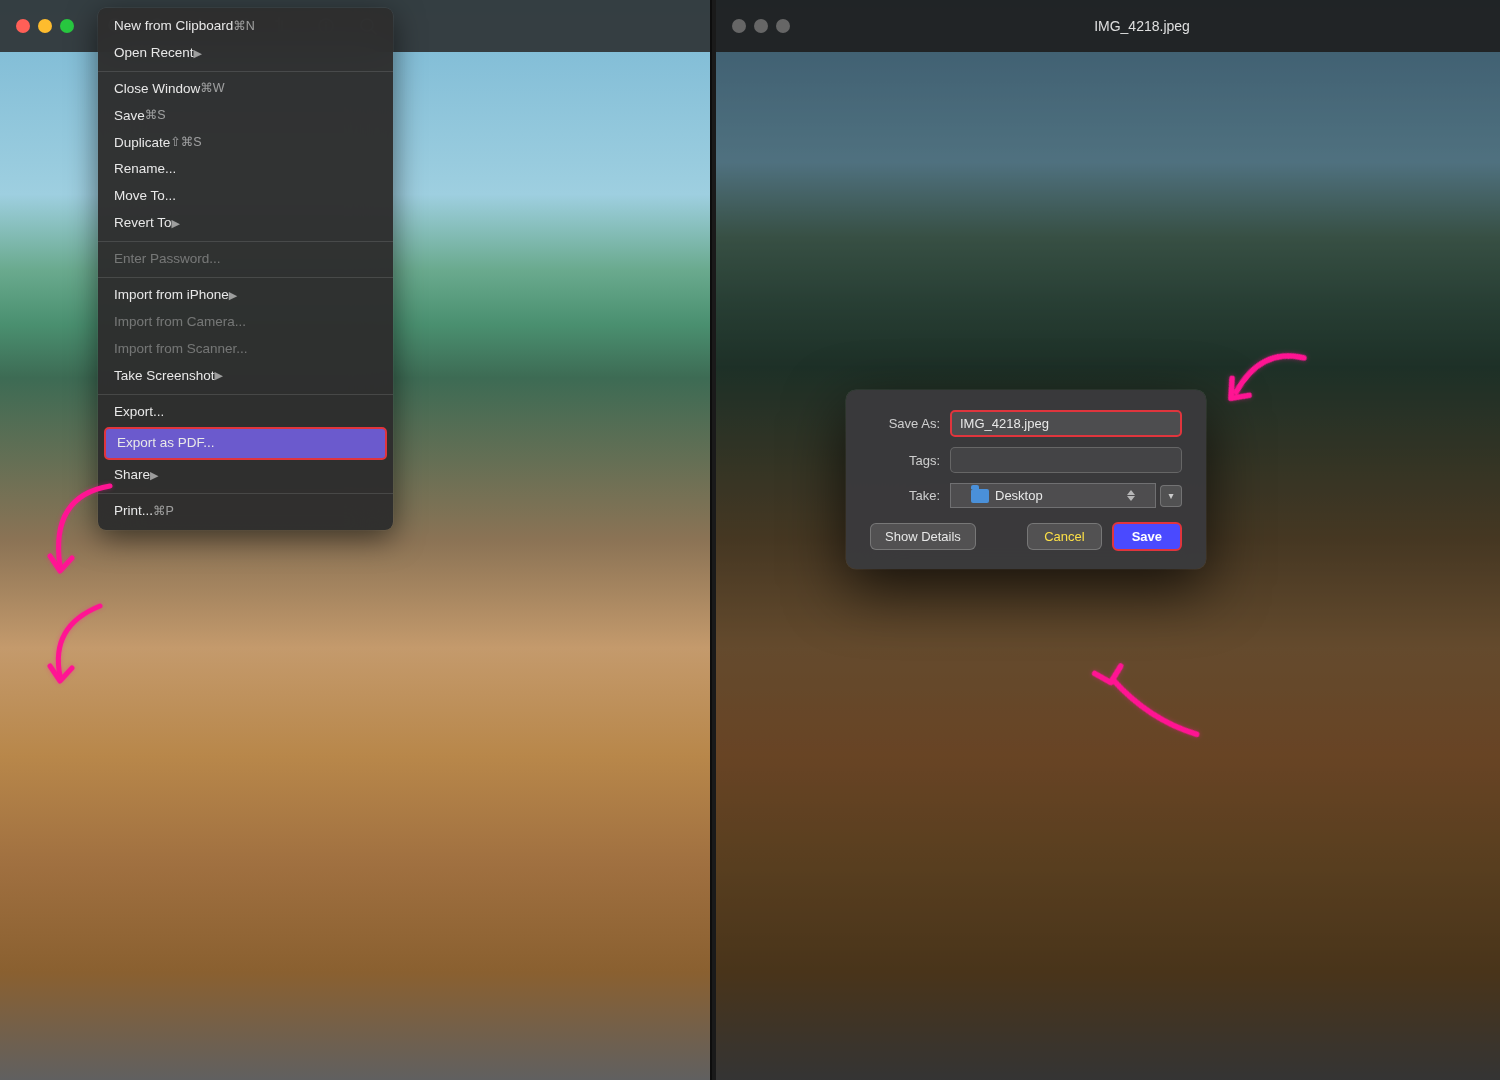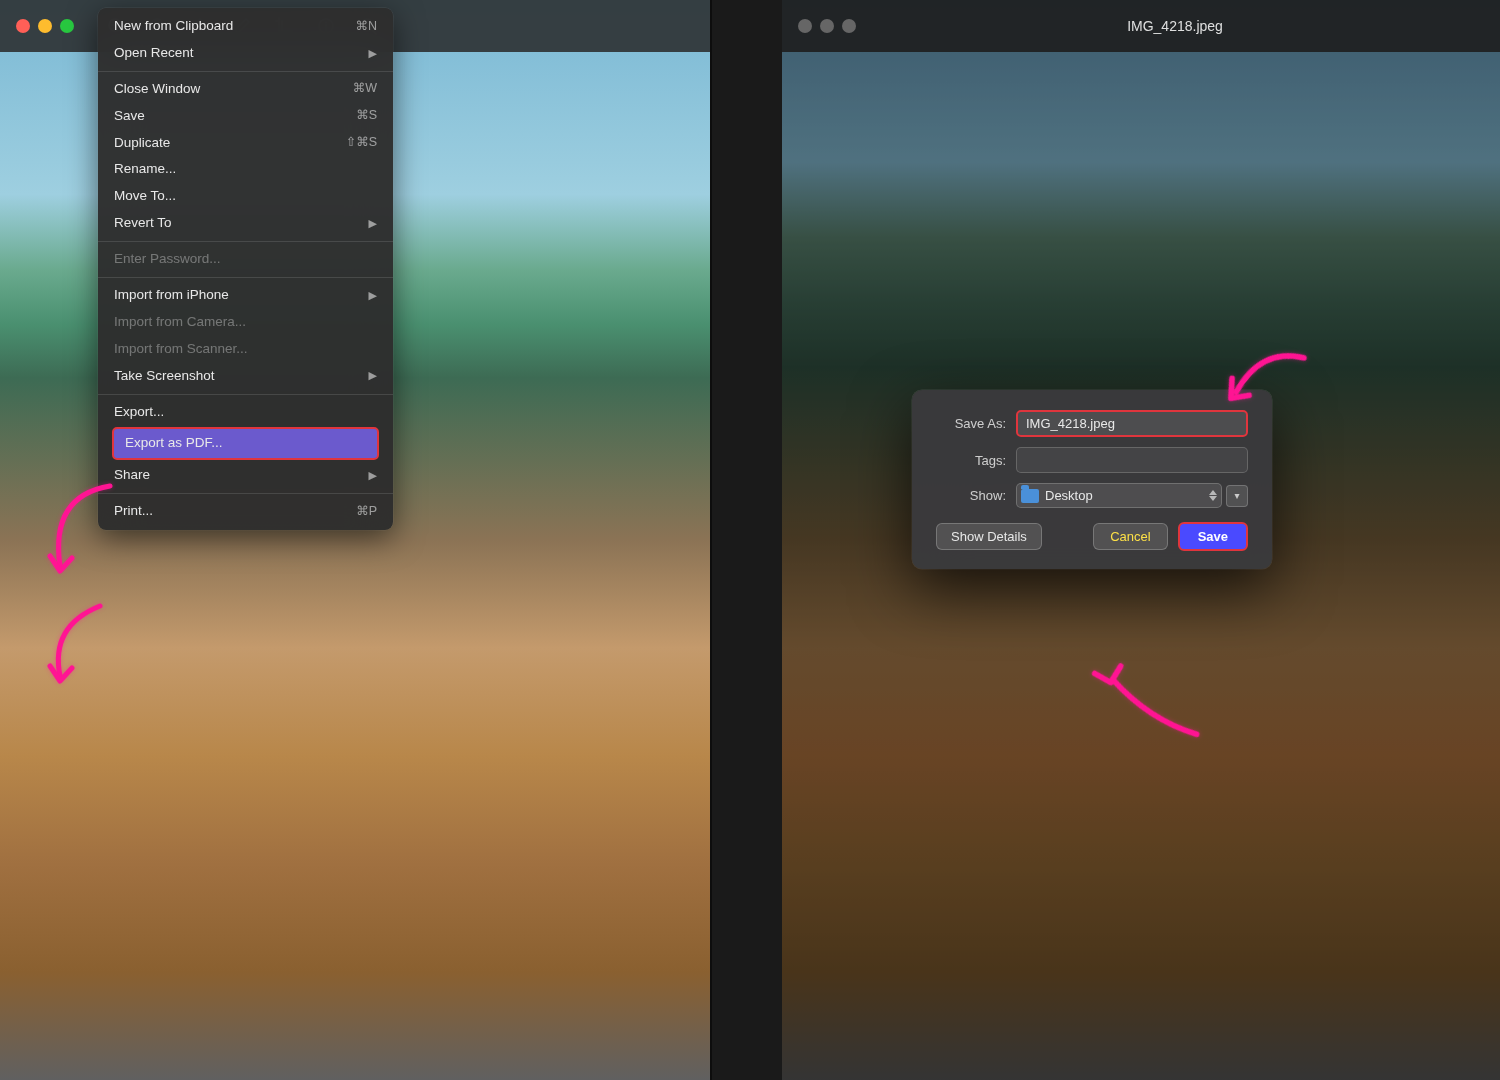--- a/index.html
+++ b/index.html
@@ -90,33 +90,32 @@
       border-radius: 8px;
       box-shadow: 0 8px 30px rgba(0,0,0,0.55), 0 0 0 0.5px rgba(255,255,255,0.12);
       padding: 5px 0;
       z-index: 100;
       backdrop-filter: blur(20px);
     }
 
     .menu-item {
       display: flex;
       align-items: center;
-      justify-content: space-between;
       padding: 4px 16px;
       font-size: 13.5px;
       color: #e8e8e8;
       cursor: default;
       min-height: 24px;
       line-height: 1.4;
     }
 
     .menu-item.highlighted {
       background: #6b5acd;
       border-radius: 5px;
-      margin: 2px 14px;
+      margin: 2px 6px;
       padding: 5px 11px;
       border: 2px solid #e0353d;
       color: #e8e8e8;
     }
 
     .menu-item.disabled {
       color: rgba(232,232,232,0.38);
     }
 
     .menu-shortcut {
@@ -150,21 +149,21 @@
       position: absolute;
       bottom: 380px;
       left: 40px;
       z-index: 200;
     }
 
     
     .right-panel {
       position: absolute;
       right: 0; top: 0;
-      width: 718px;
+      width: 784px;
       height: 1080px;
       overflow: hidden;
     }
 
     .right-bg {
       width: 100%;
       height: 100%;
       background:
         linear-gradient(180deg,
           #5a8aa8 0%, #7aaec4 15%,
@@ -260,22 +259,22 @@
       align-items: center;
       margin-bottom: 14px;
     }
 
     .where-select {
       flex: 1;
       display: flex;
       align-items: center;
       background: rgba(255,255,255,0.1);
       border: 1px solid rgba(255,255,255,0.2);
-      border-radius: 5px;
-      padding: 4px 4px;
+      border-radius: 0;
+      padding: 4px 20px;
       gap: 6px;
     }
 
     .folder-icon {
       width: 18px;
       height: 14px;
       background: #4a90d9;
       border-radius: 2px;
       position: relative;
     }
@@ -570,21 +569,21 @@
       <span class="dialog-label">Save As:</span>
       <input class="dialog-input" type="text" value="IMG_4218.jpeg" style="">
     </div>
 
     <div class="dialog-row">
       <span class="dialog-label">Tags:</span>
       <div class="dialog-input-tags"></div>
     </div>
 
     <div class="where-row">
-      <span class="dialog-label">Show:</span>
+      <span class="dialog-label">Take:</span>
       <div class="where-select">
         <div class="folder-icon"></div>
         <span class="where-label">Desktop</span>
         <div class="where-chevrons">
           <div class="chevron-up"></div>
           <div class="chevron-down"></div>
         </div>
       </div>
       <div class="expand-btn">▾</div>
     </div>

